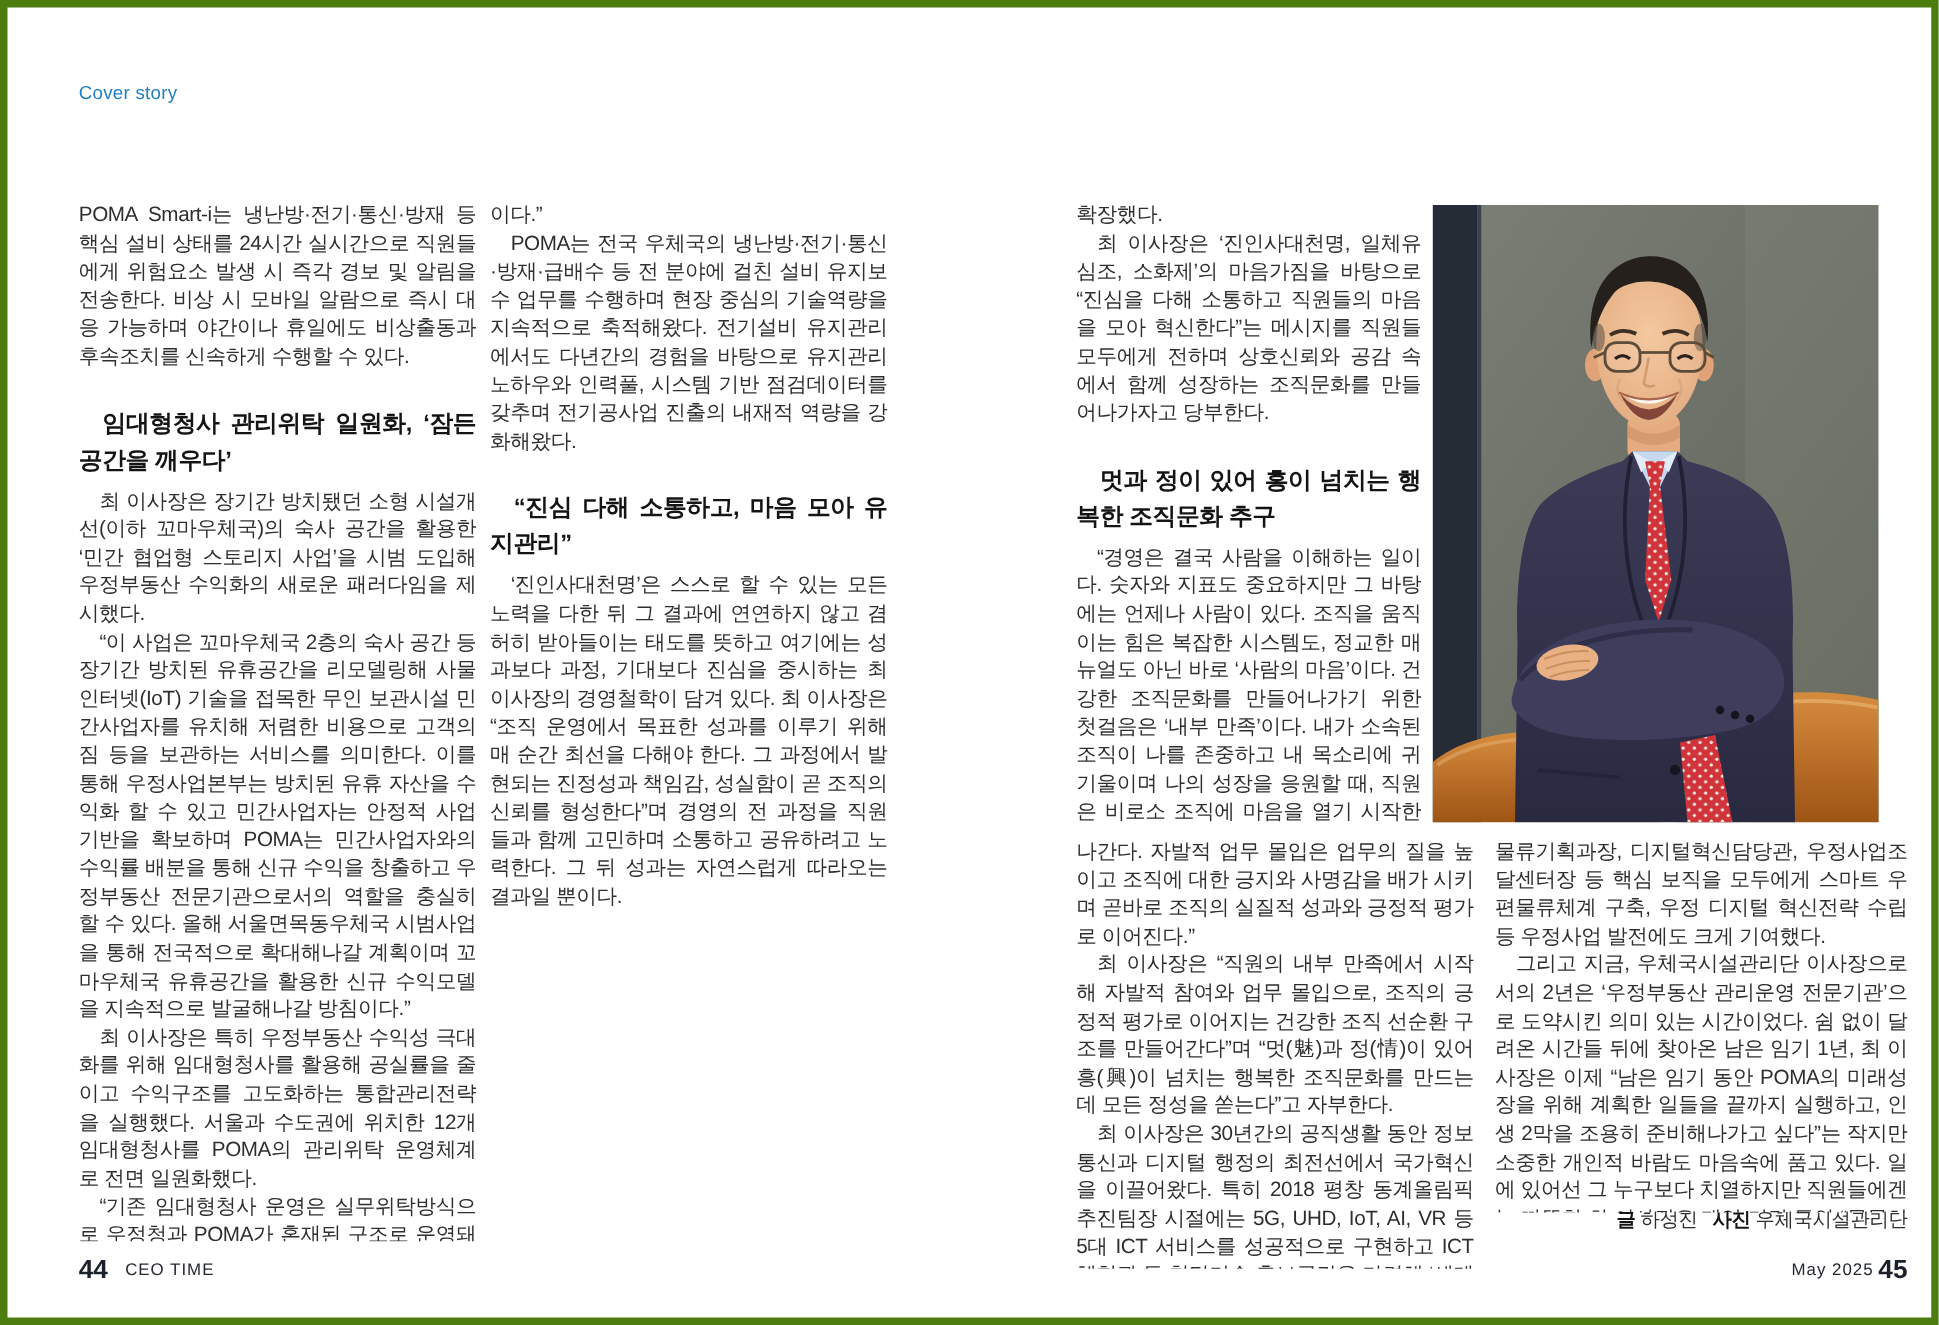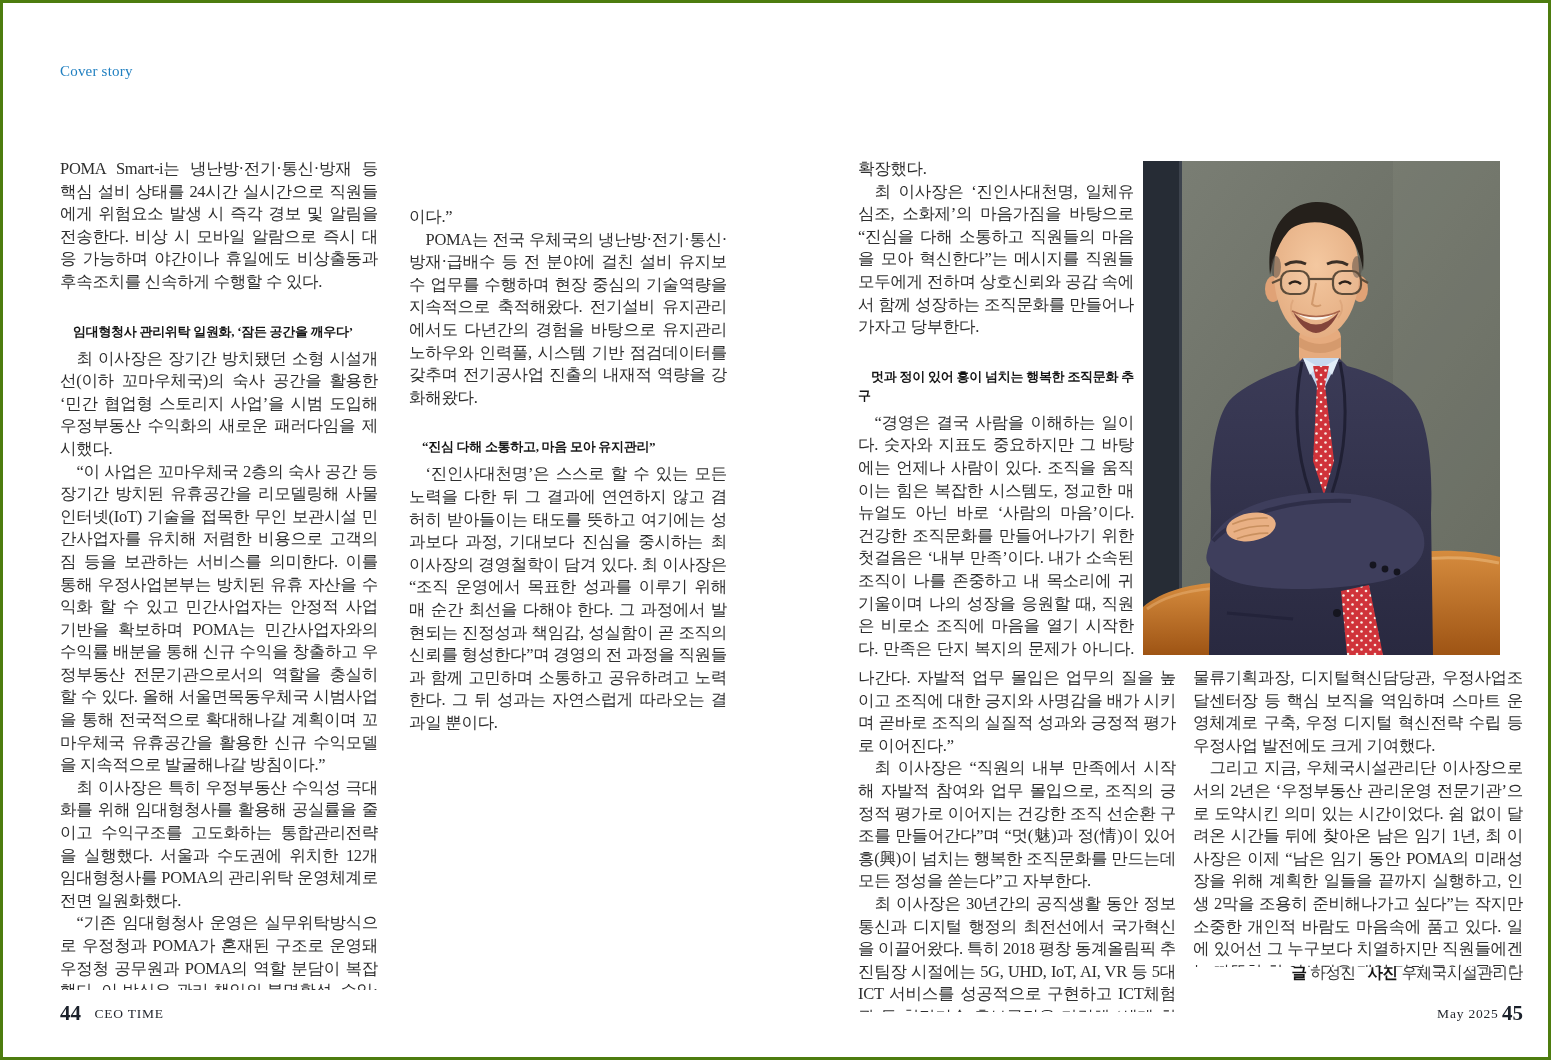--- a/index.html
+++ b/index.html
@@ -1,29 +1,29 @@
 <!DOCTYPE html>
 <html><head>
 <meta charset="utf-8">
 <style>
   html,body{margin:0;padding:0;background:#ffffff;}
   .spread{
     position:relative;width:1551px;height:1060px;background:#ffffff;
-    border:3px solid #4d7c0f;box-sizing:border-box;overflow:hidden;
-    font-family:Liberation Serif, serif;
+    border:6px solid #4d7c0f;box-sizing:border-box;overflow:hidden;
+    font-family:Liberation Sans, sans-serif;
   }
   .kicker{position:absolute;left:57px;top:60px;font-size:15px;color:#1f7fc0;letter-spacing:.2px;}
   .col{position:absolute;top:155px;font-size:16.5px;line-height:22.6px;color:#2e2e2e;
        text-align:justify;letter-spacing:-.3px;overflow:hidden;}
   .col p{margin:0;text-indent:1em;}
   .col p.cont{text-indent:0;}
-  .col h3{margin:28px 0 7px 0;font-size:13px;line-height:19px;color:#141414;
+  .col h3{margin:28px 0 7px 0;font-size:19px;line-height:29px;color:#141414;
           font-weight:bold;text-indent:1em;letter-spacing:-.3px;}
   #col1{left:57px;width:318px;height:832px;}
-  #col2{left:406px;width:318px;height:832px;margin-top:48px;}
+  #col2{left:386px;width:318px;height:832px;}
   #col3a{left:855px;width:276px;height:502px;}
   #col3b{left:855px;top:664px;width:318px;height:345px;}
   #col4{left:1190px;top:664px;width:330px;height:300px;}
   .byline{position:absolute;left:1190px;top:960px;width:330px;text-align:right;
           font-size:15.5px;color:#2e2e2e;letter-spacing:-.3px;}
   .byline .b{font-weight:bold;color:#141414;}
   .byline .sep{display:inline-block;width:8px;}
   .photo{position:absolute;left:1140px;top:158px;width:357px;height:494px;overflow:hidden;}
   .footer{position:absolute;top:998px;font-size:13.5px;color:#23272e;}
   .footer .num{font-size:21px;font-weight:bold;color:#1b212b;letter-spacing:0;}
@@ -64,21 +64,21 @@
     <p>“경영은 결국 사람을 이해하는 일이다. 숫자와 지표도 중요하지만 그 바탕에는 언제나 사람이 있다. 조직을 움직이는 힘은 복잡한 시스템도, 정교한 매뉴얼도 아닌 바로 ‘사람의 마음’이다. 건강한 조직문화를 만들어나가기 위한 첫걸음은 ‘내부 만족’이다. 내가 소속된 조직이 나를 존중하고 내 목소리에 귀 기울이며 나의 성장을 응원할 때, 직원은 비로소 조직에 마음을 열기 시작한다. 만족은 단지 복지의 문제가 아니다. 소통과 신뢰가 생명이며 이는 직원의 ‘자발적 참여’로 이어진다. 진정한 조직의 힘은 직원이 스스로 참여하고 함께 고민하며 문제를 해결하려는 문화에서 나온다. 자신의 일에 의미를 느끼고 ‘내 일이 곧 조직의 발전’이라는 주인의식을 가질 때 비로소 조직문화는 발전하고 이는 직원이 업무에 몰입할 수 있는 환경을 만들어</p>
   </div>
 
   <div class="col" id="col3b">
     <p class="cont">나간다. 자발적 업무 몰입은 업무의 질을 높이고 조직에 대한 긍지와 사명감을 배가 시키며 곧바로 조직의 실질적 성과와 긍정적 평가로 이어진다.”</p>
     <p>최 이사장은 “직원의 내부 만족에서 시작해 자발적 참여와 업무 몰입으로, 조직의 긍정적 평가로 이어지는 건강한 조직 선순환 구조를 만들어간다”며 “멋(魅)과 정(情)이 있어 흥(興)이 넘치는 행복한 조직문화를 만드는데 모든 정성을 쏟는다”고 자부한다.</p>
     <p>최 이사장은 30년간의 공직생활 동안 정보통신과 디지털 행정의 최전선에서 국가혁신을 이끌어왔다. 특히 2018 평창 동계올림픽 추진팀장 시절에는 5G, UHD, IoT, AI, VR 등 5대 ICT 서비스를 성공적으로 구현하고 ICT체험관 등 첨단기술 홍보공간을 마련해 ‘세계 최초의 하이테크 ICT올림픽’ 실현에 기여해 근정포장을 수훈했다. 이후 우정사업본부에서</p>
   </div>
 
   <div class="col" id="col4">
-    <p class="cont">물류기획과장, 디지털혁신담당관, 우정사업조달센터장 등 핵심 보직을 역임하며 스마트 운영체계로 구축, 우정 디지털 혁신전략 수립 등 우정사업 발전에도 크게 기여했다.</p>
+    <p class="cont">물류기획과장, 디지털혁신담당관, 우정사업조달센터장 등 핵심 보직을 모두에게 스마트 우편물류체계 구축, 우정 디지털 혁신전략 수립 등 우정사업 발전에도 크게 기여했다.</p>
     <p>그리고 지금, 우체국시설관리단 이사장으로서의 2년은 ‘우정부동산 관리운영 전문기관’으로 도약시킨 의미 있는 시간이었다. 쉼 없이 달려온 시간들 뒤에 찾아온 남은 임기 1년, 최 이사장은 이제 “남은 임기 동안 POMA의 미래성장을 위해 계획한 일들을 끝까지 실행하고, 인생 2막을 조용히 준비해나가고 싶다”는 작지만 소중한 개인적 바람도 마음속에 품고 있다. 일에 있어선 그 누구보다 치열하지만 직원들에겐 늘 따뜻한 최 이사장은 재임 기간 동안 “묵묵히 본인의 자리에서 최선을 다하고, 함께 노력하는 우리 POMA 직원들에게 존경과 격려의 마음을 전달하고 싶다”고 덧붙인다.</p>
   </div>
 
   <div class="byline">
     <span class="b">글</span>
     <span>하성진</span><span class="sep"></span>
     <span class="b">사진</span>
     <span>우체국시설관리단</span>
   </div>
 

